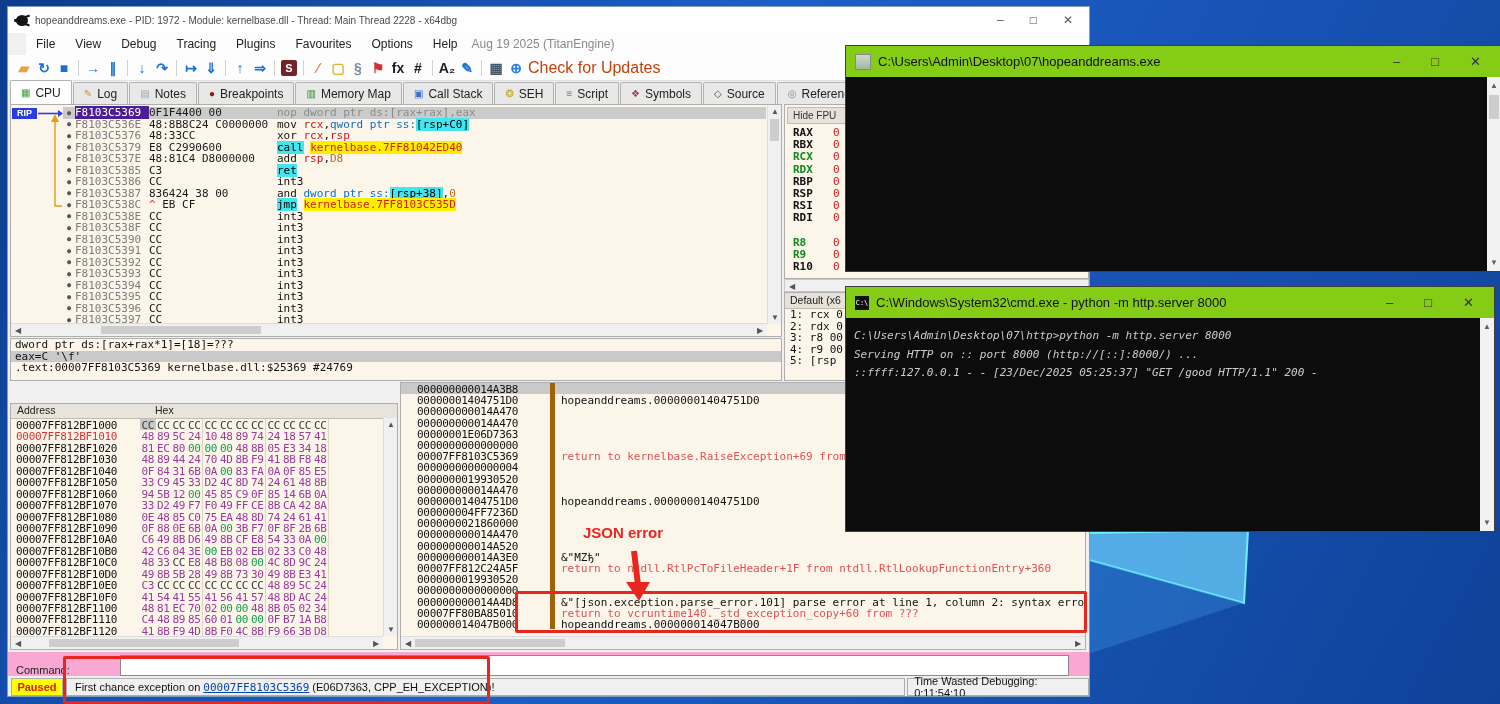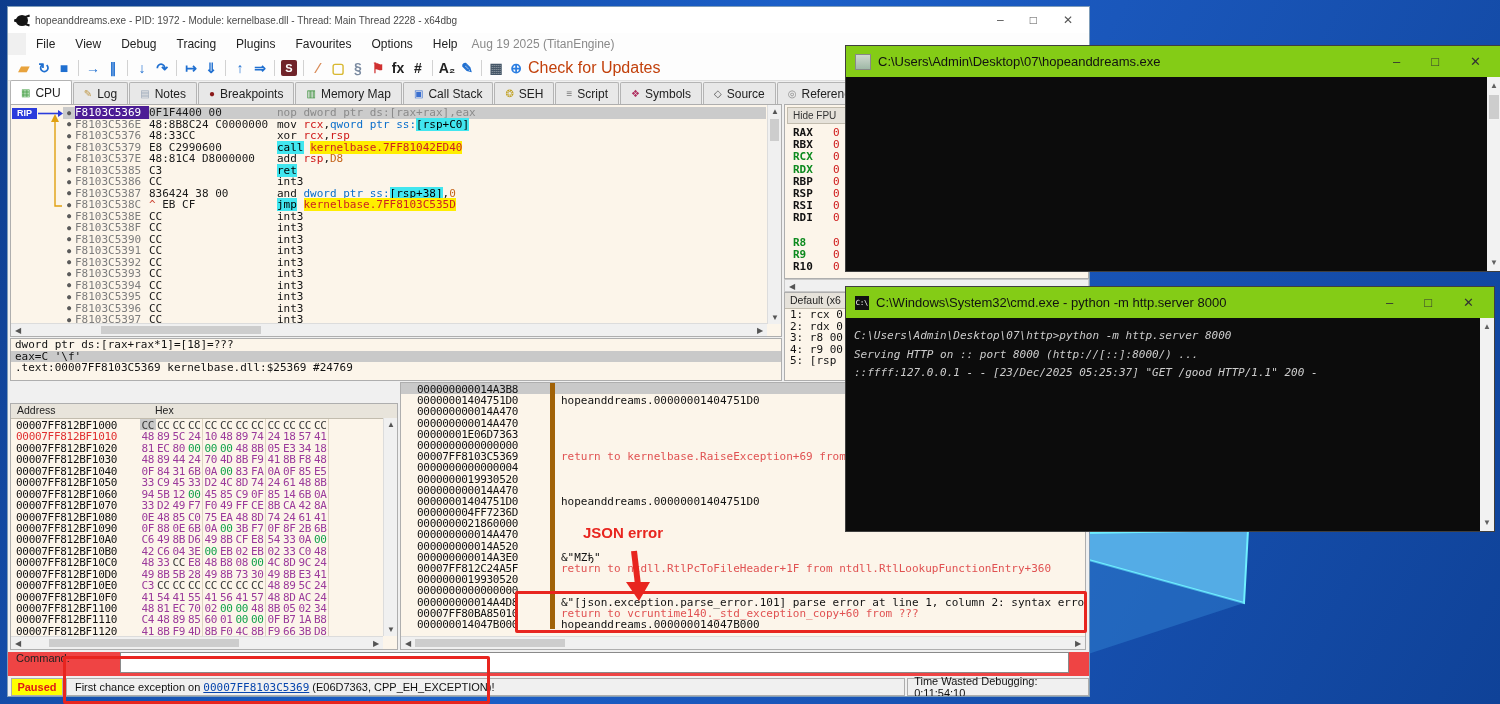--- a/index.html
+++ b/index.html
@@ -82,21 +82,21 @@
   .b0{color:#12a14b;}.bc{color:#3a3a3a;}.bh{color:#9b3a9b;}
   .hbyte.selb{background:#c9c9c9;}
   
   #stackpane{left:392px;top:375px;width:686px;height:268px;}
   .srow{display:flex;height:11.2px;font-size:11px;white-space:nowrap;}
   .srow.sel{background:#c9c9c9;}
   .sval{width:133px;padding-left:16px;color:#111;flex:none;letter-spacing:-0.3px;border-right:5px solid #a16207;}
   .scomment{padding-left:6px;color:#111;}
   .scomment.red{color:#e05252;}
   
-  #cmdbar{position:absolute;left:0;top:645px;width:100%;height:24px;background:#ef4444;display:flex;align-items:flex-start;gap:44px;}
+  #cmdbar{position:absolute;left:0;top:645px;width:100%;height:24px;background:#f9a8d4;display:flex;align-items:flex-end;gap:44px;}
   .cmdlbl{font-size:11px;color:#222;padding:0 6px 0 8px;}
   .cmdinput{height:17px;background:#fff;border:1px solid #8a8a8a;flex:none;width:943px;}
   .cmddrop{height:17px;width:72px;background:#fff;border:1px solid #8a8a8a;margin-left:4px;font-size:11px;display:flex;align-items:center;justify-content:space-between;padding:0 5px;box-sizing:border-box;}
   .cmddrop .chev{color:#666;font-size:9px;}
   #statusbar{position:absolute;left:0;top:669px;width:100%;height:22px;background:#f0f0f0;display:flex;align-items:center;}
   .seg{height:18px;border:1px solid #adadad;box-sizing:border-box;display:flex;align-items:center;font-size:11px;background:#f0f0f0;}
   .seg.paused{width:52px;margin-left:3px;background:#ffff00;color:#e01818;font-weight:bold;justify-content:center;}
   .seg.msg{width:840px;margin-left:3px;padding-left:8px;color:#111;}
   .seg.time{width:182px;margin-left:2px;padding-left:6px;color:#111;}
   .lnk{color:#0645ad;text-decoration:underline;margin:0 3px;}

